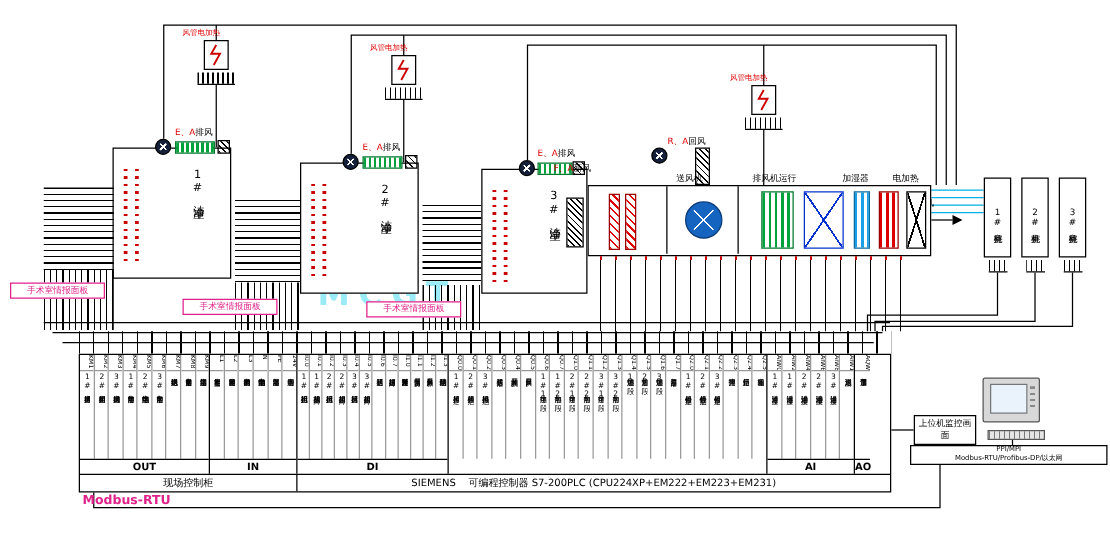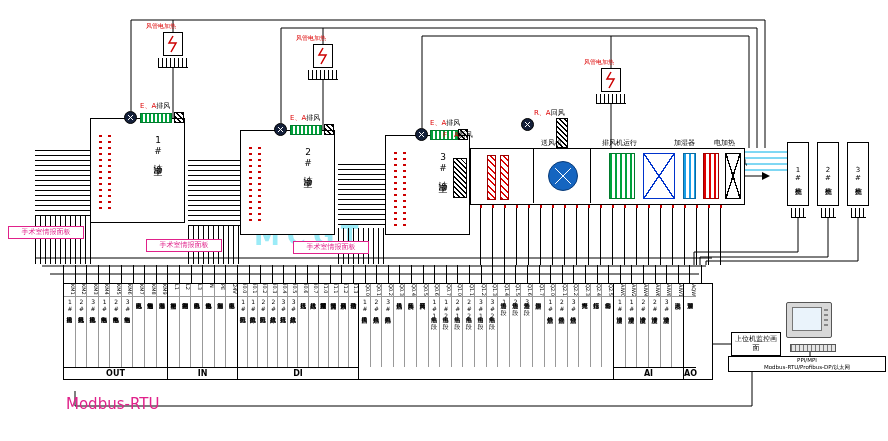--- a/index.html
+++ b/index.html
@@ -52,21 +52,21 @@
 .cols{display:flex;height:83px}
 .tcol{flex:1;display:flex;flex-direction:column;align-items:center;border-right:1px solid #999;overflow:hidden}
 .tcol:last-child{border-right:0}
 .ttag{height:13px;width:100%;writing-mode:vertical-rl;font-size:5px;line-height:1.1;border-bottom:1px solid #999;overflow:hidden}
 .tlbl{flex:1;writing-mode:vertical-rl;text-orientation:upright;font-size:6px;line-height:1.05;padding-top:1px;overflow:hidden}
 .slab{height:12px;border-top:1px solid #000;text-align:center;font-size:8px;line-height:11px;font-weight:bold}
 .plcrow{display:flex;border-top:1px solid #000;height:14px;font-size:8px}
 .plcrow .cell{line-height:13px;text-align:center;overflow:hidden;white-space:pre}
 .plcrow .c1{width:174px;border-right:1px solid #000}
 .plcrow .c2{flex:1}
-.modbus{position:absolute;left:66px;top:395px;color:#e0218a;font-weight:normal;font-size:15px}
+.modbus{position:absolute;left:66px;top:395px;color:#e0218a;font-weight:bold;font-size:10px}
 
 .scada-box{position:absolute;left:731px;top:332px;width:50px;height:24px;border:1px solid #000;background:#fff;font-size:7px;line-height:1.25;display:flex;align-items:center;justify-content:center;text-align:center}
 .mon{position:absolute;left:786px;top:302px;width:46px;height:36px;background:#d8d8d8;border:1px solid #555;border-radius:2px}
 .mon-screen{position:absolute;left:5px;top:4px;width:30px;height:24px;background:#eaf3fb;border:1px solid #777}
 .mon-btns{position:absolute;right:3px;top:6px;width:4px;height:18px;background:repeating-linear-gradient(180deg,#888 0 2px,#d8d8d8 2px 5px)}
 .kb{position:absolute;left:790px;top:344px;width:46px;height:8px;border:1px solid #555;background:repeating-linear-gradient(90deg,#777 0 1px,#e5e5e5 1px 4px)}
 .link-box{position:absolute;left:728px;top:356px;width:158px;height:16px;border:1px solid #000;background:#fff;font-size:5.5px;line-height:7px;text-align:center}
 </style>
 </head>
 <body>
@@ -457,20 +457,24 @@
       <div class="sec" style="width:12px">
         <div class="cols">
             <div class="tcol">
               <span class="ttag">AQW0</span>
               <span class="tlbl">加湿量调节</span>
             </div>
           </div>
         <div class="slab">AO</div>
       </div>
     </div>
+    <div class="plcrow">
+      <div class="cell c1">现场控制柜</div>
+      <div class="cell c2">SIEMENS    可编程控制器 S7-200PLC (CPU224XP+EM222+EM223+EM231)</div>
+    </div>
   </div>
 
   <div class="modbus">Modbus-RTU</div>
 
   <div class="scada-box">上位机监控画面</div>
   <div class="mon">
     <span class="mon-screen"></span>
     <span class="mon-btns"></span>
   </div>
   <div class="kb"></div>

